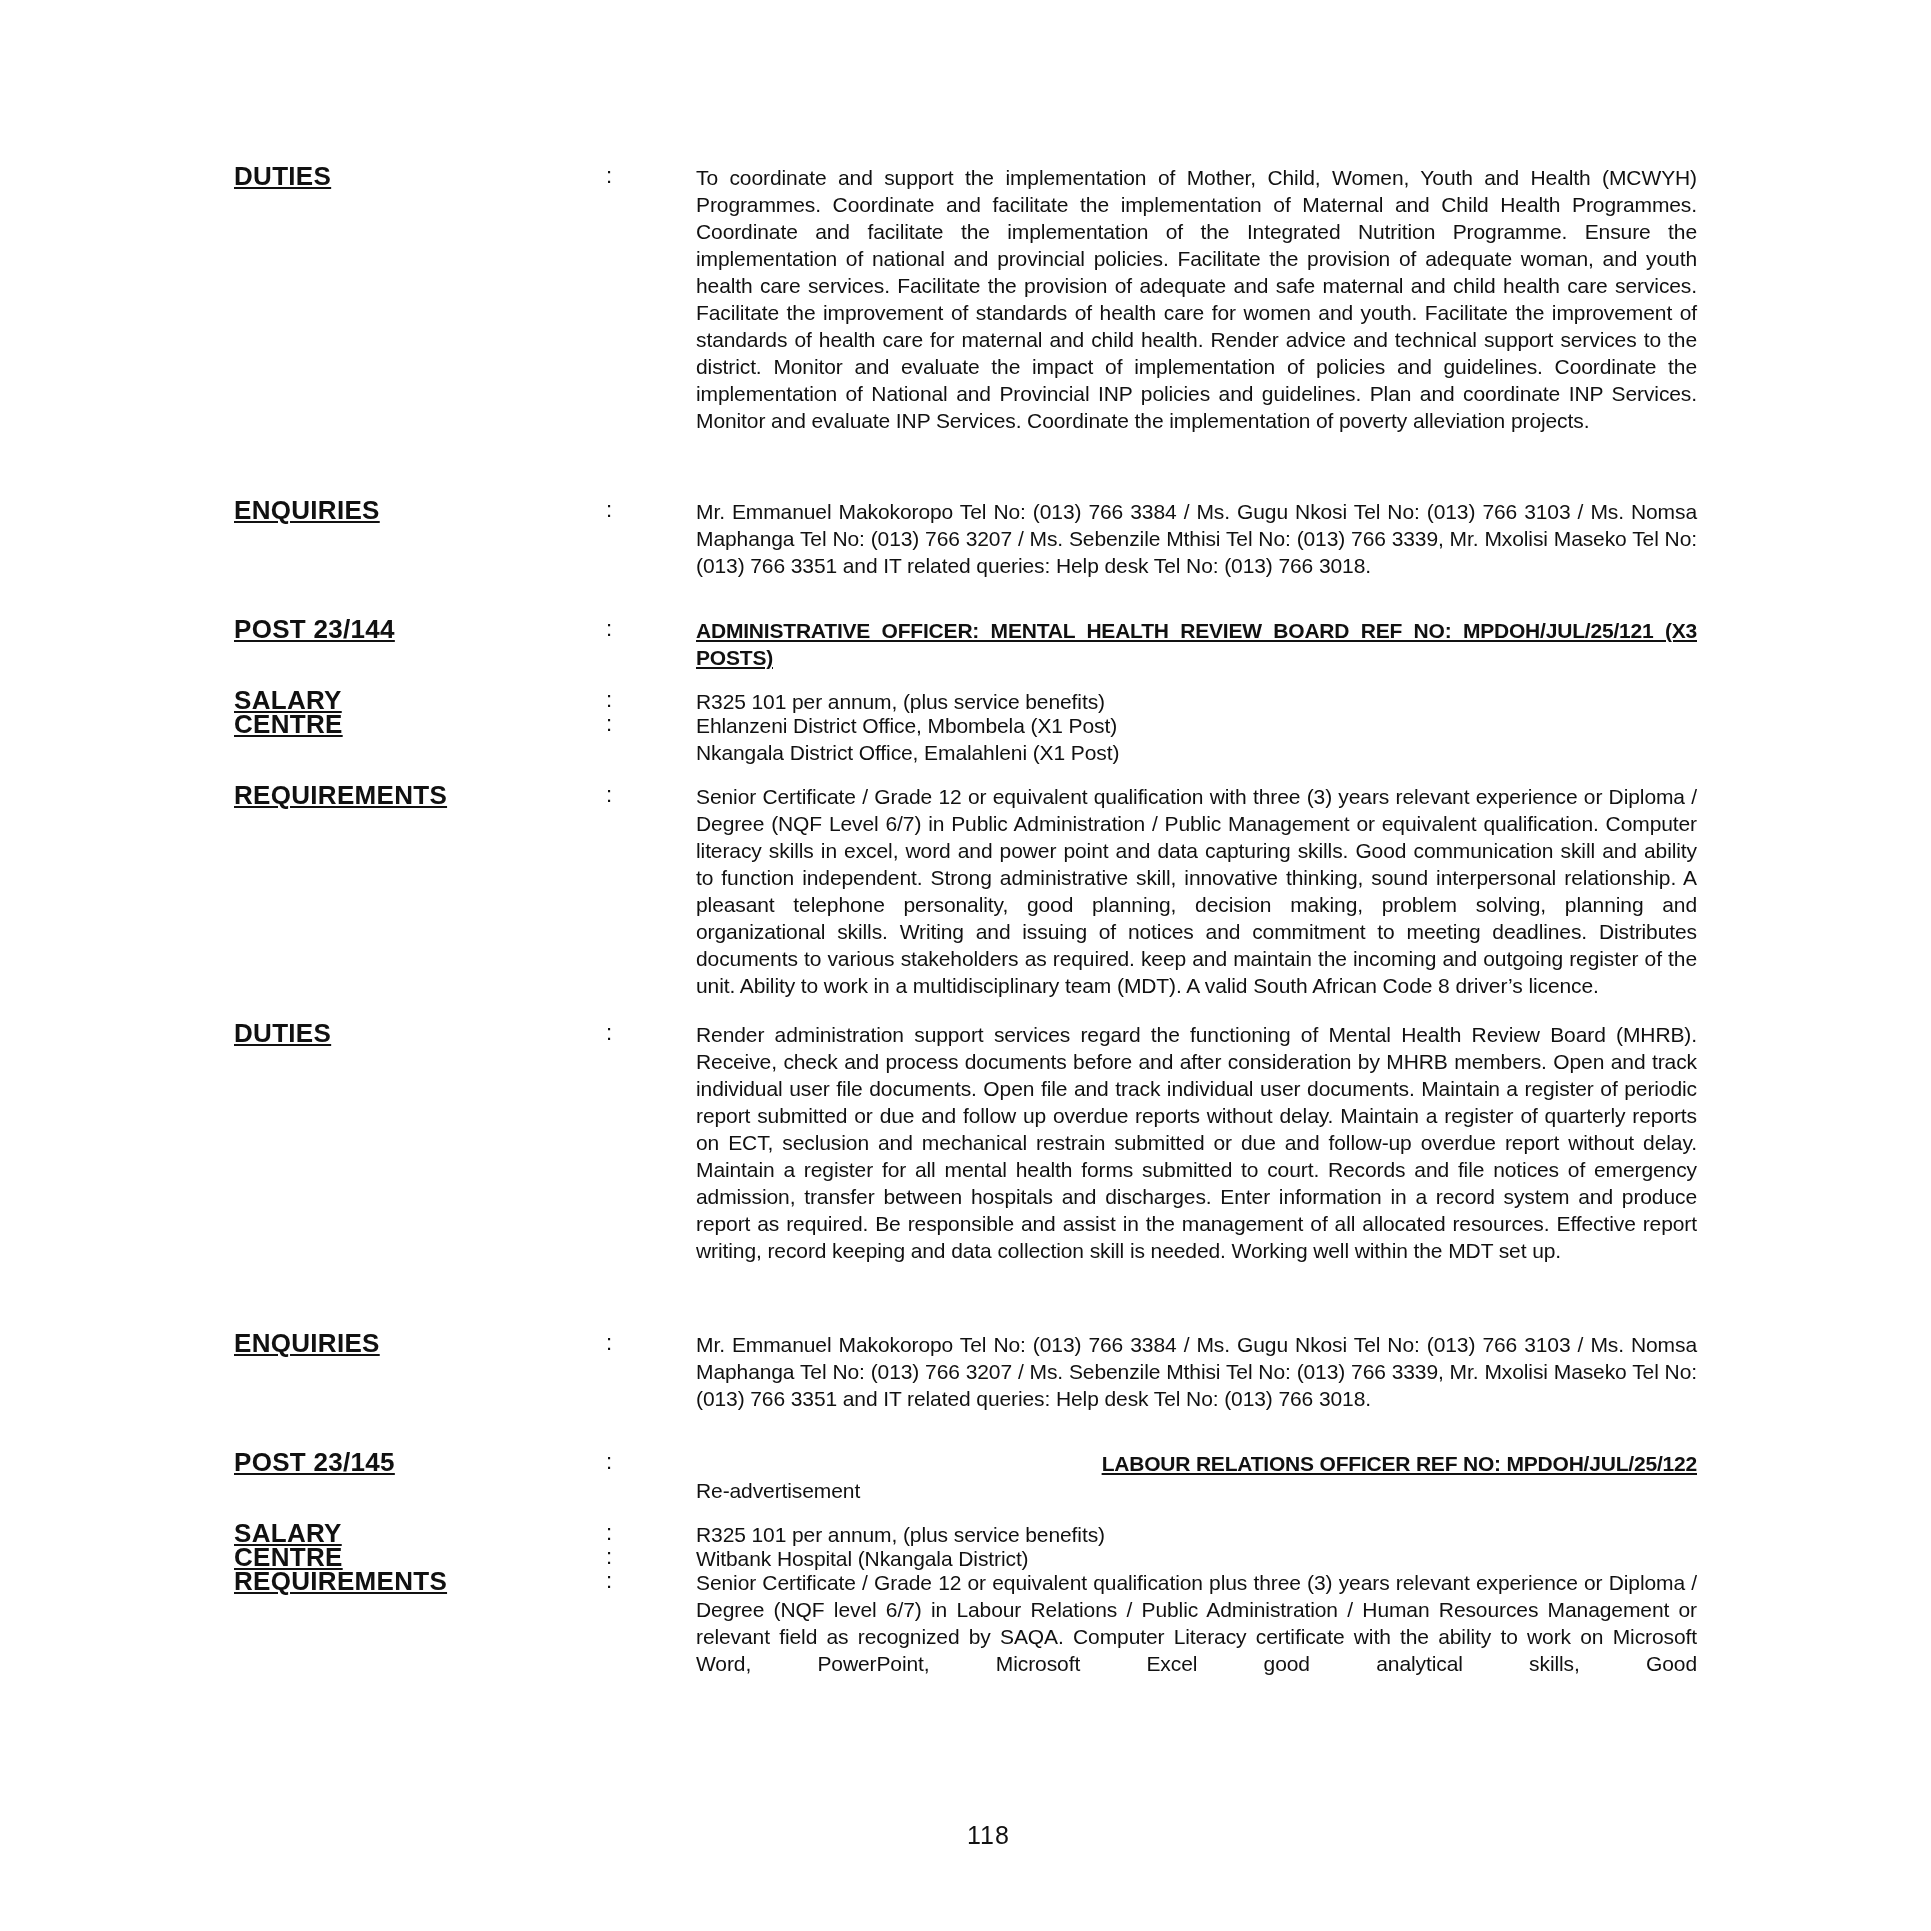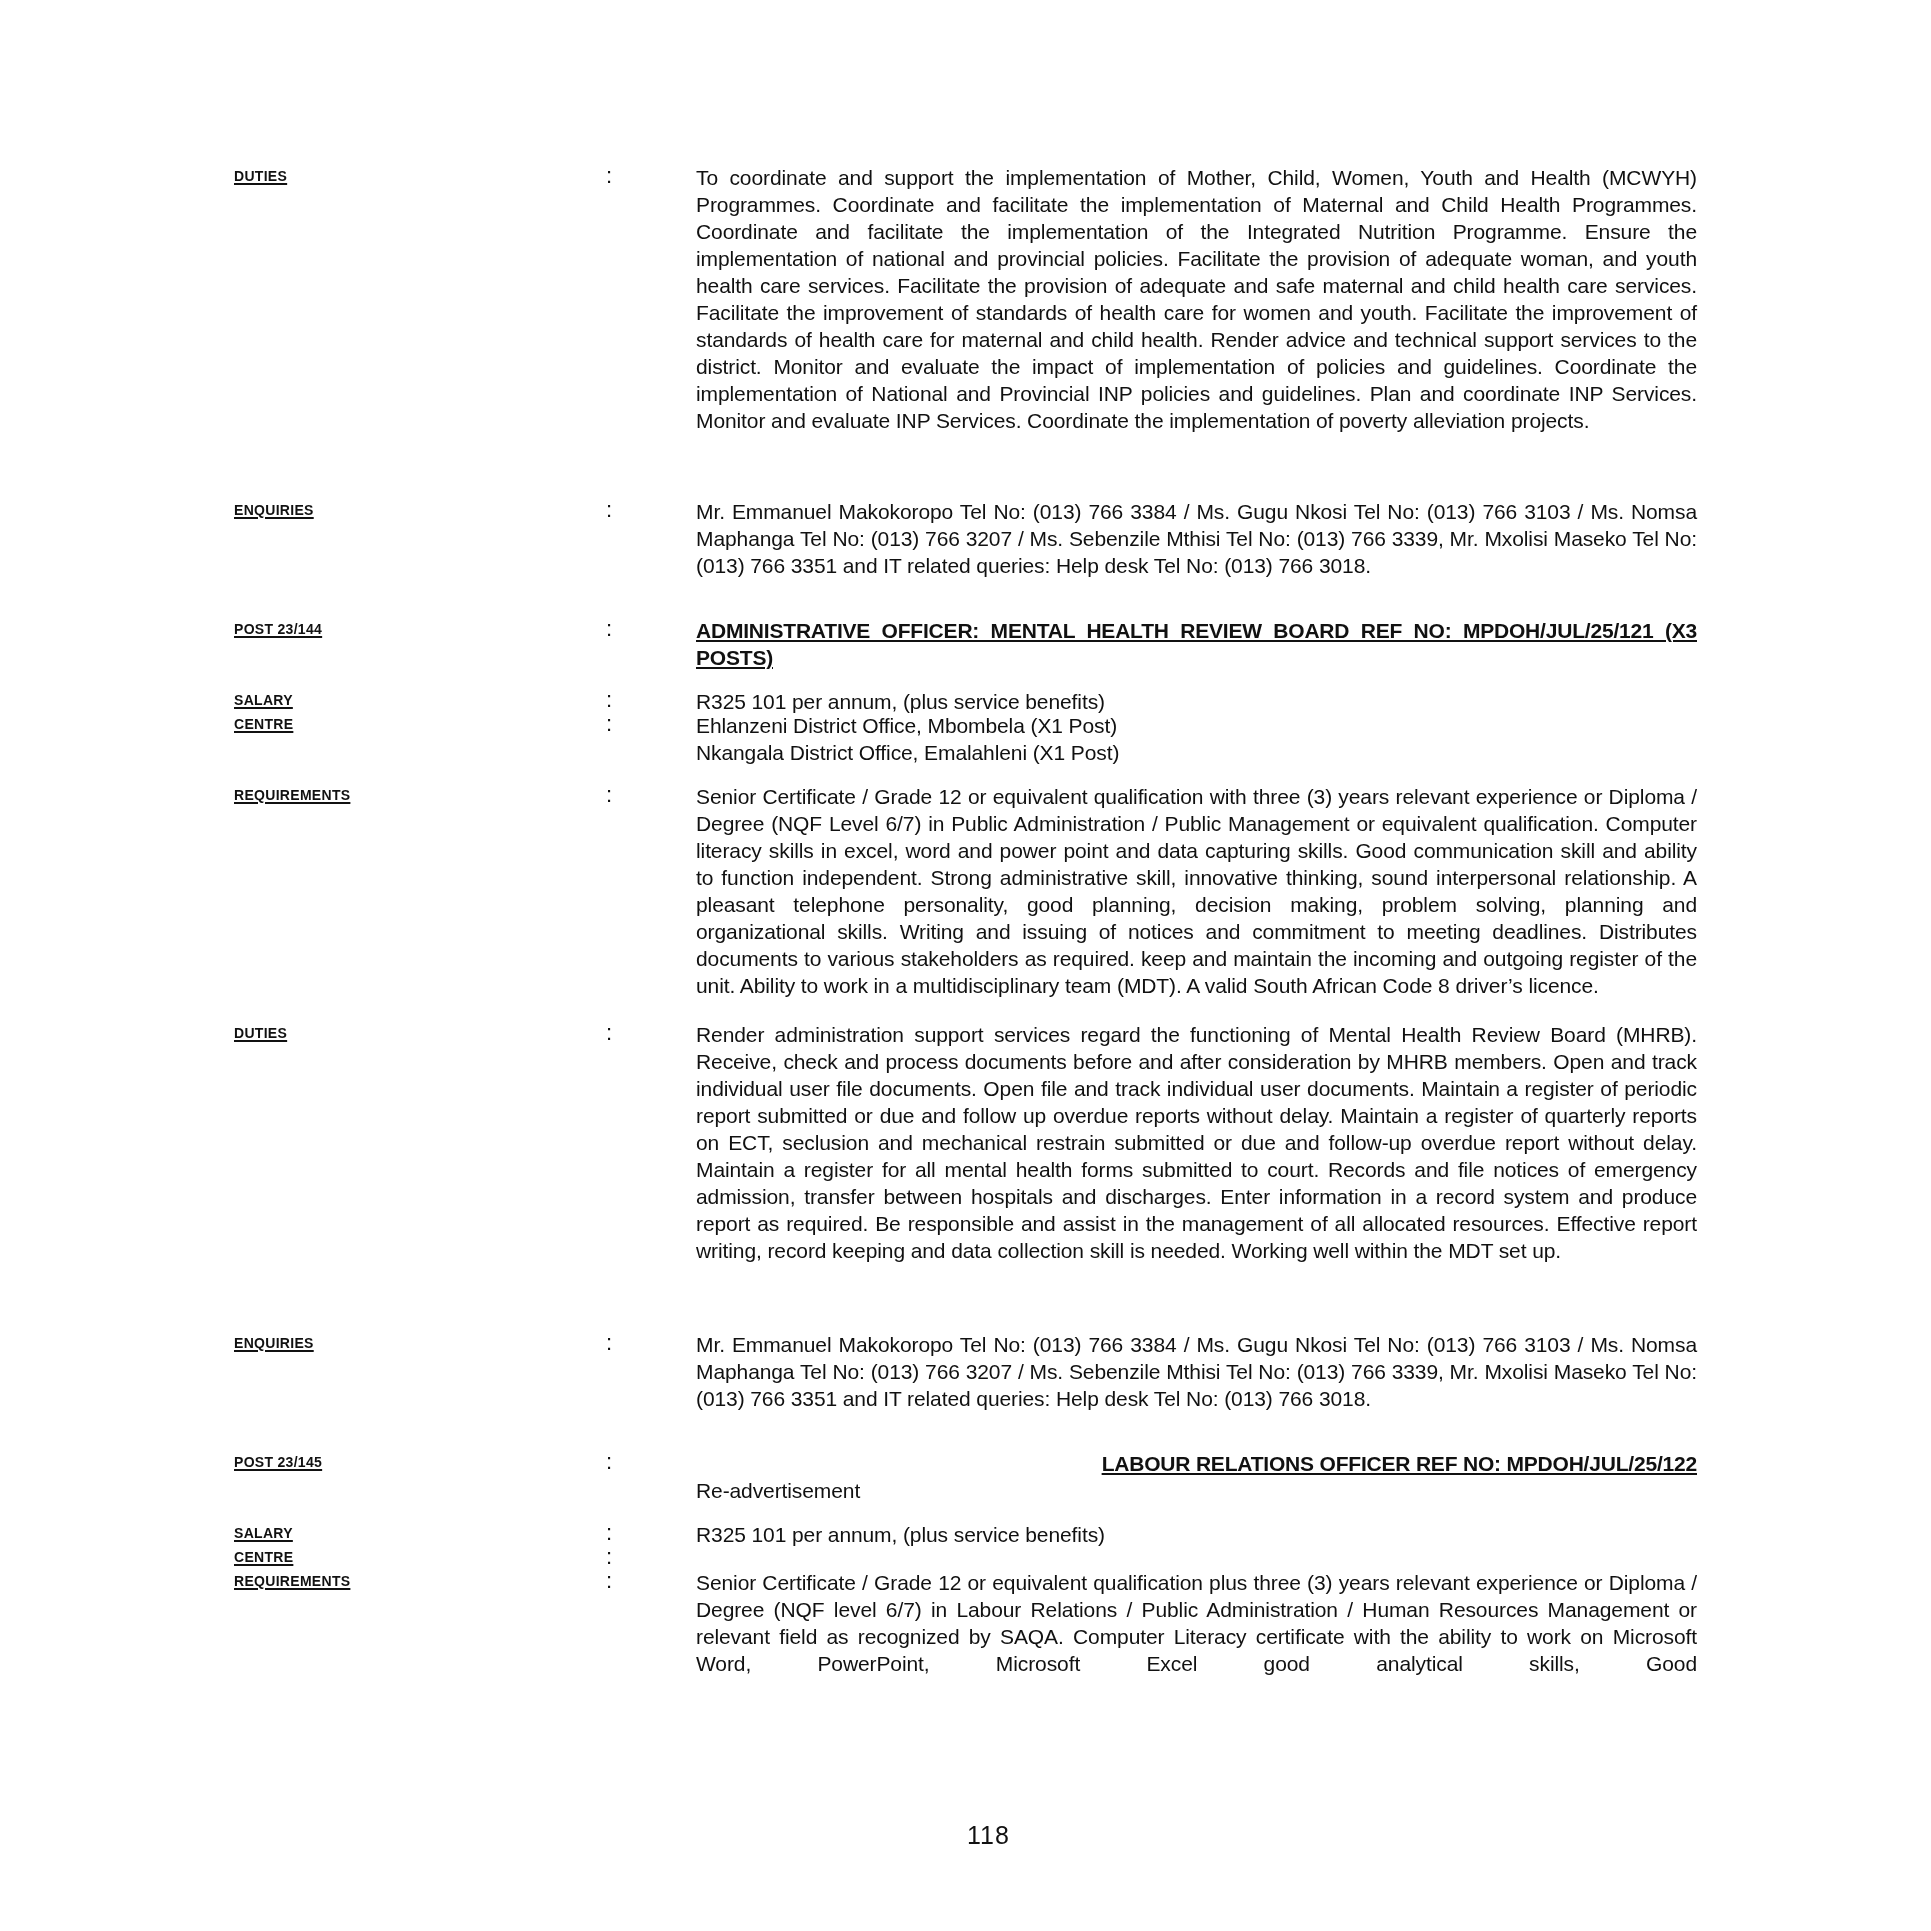--- a/index.html
+++ b/index.html
@@ -2,21 +2,21 @@
 <html><head>
 <meta charset="utf-8">
 <style>
   html, body { margin: 0; padding: 0; background: #ffffff; }
   body { width: 1931px; height: 1931px; position: relative; overflow: hidden;
          font-family: "Liberation Sans", sans-serif; color: #111111; }
   .page { position: absolute; left: 234px; top: 164px; width: 1463px; }
   .row { display: flex; align-items: flex-start; }
   .label { width: 372px; flex: 0 0 372px; font-weight: bold; text-decoration: underline;
            text-decoration-thickness: 1.9px; text-underline-offset: 1.9px;
-           font-size: 14px; line-height: 24px; letter-spacing: 0.3px; }
+           font-size: 26px; line-height: 24px; letter-spacing: 0.3px; }
   .colon { width: 90px; flex: 0 0 90px; font-size: 22px; line-height: 24px; }
   .content { width: 1001px; flex: 0 0 1001px; font-size: 21px; line-height: 27px;
              text-align: justify; letter-spacing: -0.1px; }
   .content .line { display: block; }
   .title { font-weight: bold; text-decoration: underline; text-decoration-thickness: 1.9px;
            text-underline-offset: 1.9px; letter-spacing: -0.2px; text-align: right; }
   .pageno { position: absolute; top: 1821px; left: 0; width: 1931px; text-align: center;
             font-size: 25px; letter-spacing: 1px; padding-left: 23px; }
 </style>
 </head>
@@ -94,20 +94,21 @@
 
   <div class="row" style="height:24px;">
     <div class="label">SALARY</div>
     <div class="colon">:</div>
     <div class="content">R325 101 per annum, (plus service benefits)</div>
   </div>
 
   <div class="row" style="height:24px;">
     <div class="label">CENTRE</div>
     <div class="colon">:</div>
+    <div class="content">Witbank Hospital (Nkangala District)</div>
   </div>
 
   <div class="row" style="height:120px;">
     <div class="label">REQUIREMENTS</div>
     <div class="colon">:</div>
     <div class="content" style="text-align-last:justify;">Senior Certificate / Grade 12 or equivalent qualification plus three (3) years relevant experience or Diploma / Degree (NQF level 6/7) in Labour Relations / Public Administration / Human Resources Management or relevant field as recognized by SAQA. Computer Literacy certificate with the ability to work on Microsoft Word, PowerPoint, Microsoft Excel good analytical skills, Good</div>
   </div>
 
 </div>
 

